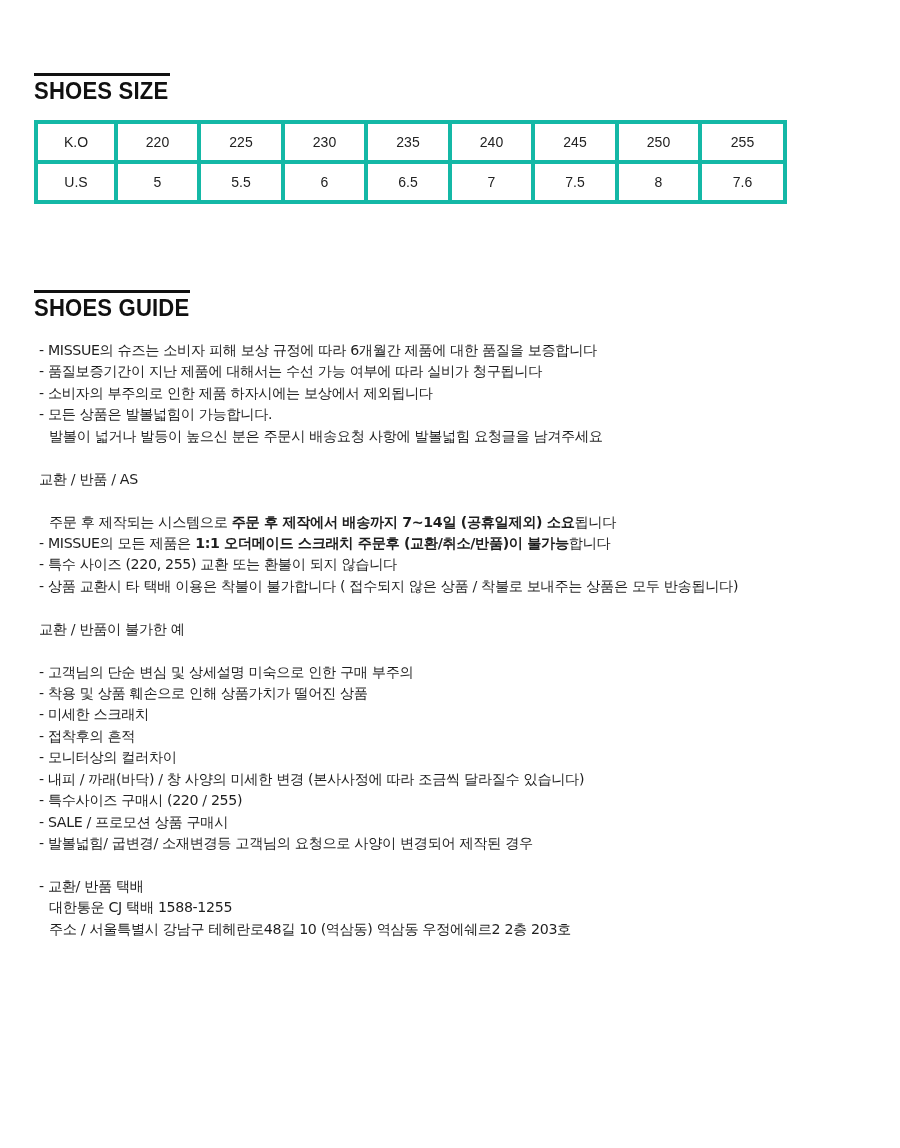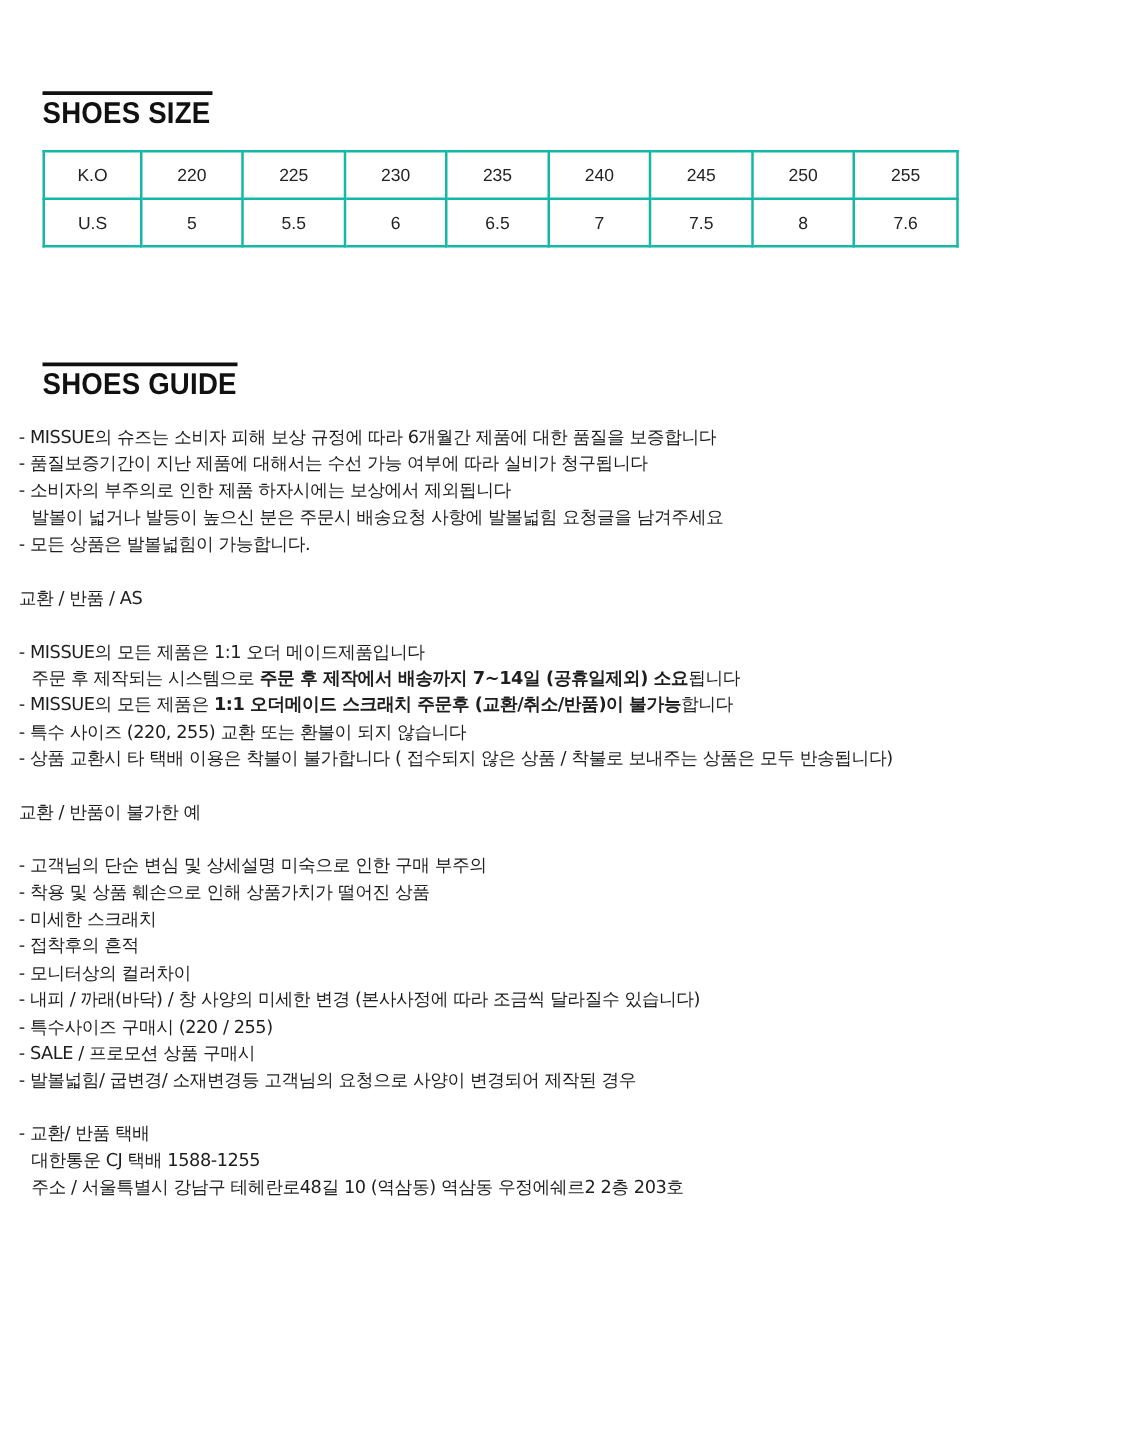--- a/index.html
+++ b/index.html
@@ -9,23 +9,23 @@
                      font-weight: 700; font-size: 24px; letter-spacing: 0.2px; color: #111; line-height: 28px;
                      transform: scaleX(0.92); transform-origin: left center; }
     .title-rule { position: absolute; left: 34px; height: 3px; background: #111; }
     #size-title { top: 77px; }
     #size-rule { top: 73px; width: 136px; }
     #guide-title { top: 294px; }
     #guide-rule { top: 290px; width: 156px; }
 
     table.size-table { position: absolute; left: 34px; top: 120px; border-collapse: collapse;
                        font-family: "Liberation Sans", "DejaVu Sans", sans-serif; font-size: 14px; color: #222; }
-    table.size-table td { border: 2px solid #14b8a6; height: 36px; text-align: center; padding: 0; }
+    table.size-table td { border: 4px solid #14b8a6; height: 36px; text-align: center; padding: 0; }
 
-    .guide { position: absolute; left: 15px; top: 340px; width: 860px; font-size: 14.2px; line-height: 21.45px;
+    .guide { position: absolute; left: 39px; top: 340px; width: 860px; font-size: 14.2px; line-height: 21.45px;
              color: #1e1e1e; font-family: "DejaVu Sans", sans-serif; letter-spacing: -0.35px; }
     .guide .line { white-space: pre; height: 21.45px; }
     .guide .indent { padding-left: 10px; }
     .guide .blank { height: 21.45px; }
     .guide .heading { font-weight: 400; }
     .guide b { font-weight: 700; }
   </style>
 </head>
 <body>
 
@@ -59,27 +59,26 @@
 </tbody>
   </table>
 
 <div class="title-rule" id="guide-rule"></div>
 <h2 class="section-title" id="guide-title">SHOES GUIDE</h2>
 
 <div class="guide">
   <div class="line">- MISSUE의 슈즈는 소비자 피해 보상 규정에 따라 6개월간 제품에 대한 품질을 보증합니다</div>
   <div class="line">- 품질보증기간이 지난 제품에 대해서는 수선 가능 여부에 따라 실비가 청구됩니다</div>
   <div class="line">- 소비자의 부주의로 인한 제품 하자시에는 보상에서 제외됩니다</div>
+  <div class="line">- 모든 상품은 발볼넓힘이 가능합니다.</div>
   <div class="line indent">발볼이 넓거나 발등이 높으신 분은 주문시 배송요청 사항에 발볼넓힘 요청글을 남겨주세요</div>
-  <div class="line">- 모든 상품은 발볼넓힘이 가능합니다.</div>
   <div class="blank"></div>
 
   <div class="line heading">교환 / 반품 / AS</div>
   <div class="blank"></div>
-  <div class="line">- MISSUE의 모든 제품은 1:1 오더 메이드제품입니다</div>
   <div class="line indent"><span>주문 후 제작되는 시스템으로 </span><b>주문 후 제작에서 배송까지 7~14일 (공휴일제외) 소요</b><span>됩니다</span></div>
   <div class="line"><span>- MISSUE의 모든 제품은 </span><b>1:1 오더메이드 스크래치 주문후 (교환/취소/반품)이 불가능</b><span>합니다</span></div>
   <div class="line">- 특수 사이즈 (220, 255) 교환 또는 환불이 되지 않습니다</div>
   <div class="line">- 상품 교환시 타 택배 이용은 착불이 불가합니다 ( 접수되지 않은 상품 / 착불로 보내주는 상품은 모두 반송됩니다)</div>
   <div class="blank"></div>
 
   <div class="line heading">교환 / 반품이 불가한 예</div>
   <div class="blank"></div>
   <div class="line">- 고객님의 단순 변심 및 상세설명 미숙으로 인한 구매 부주의</div>
   <div class="line">- 착용 및 상품 훼손으로 인해 상품가치가 떨어진 상품</div>

